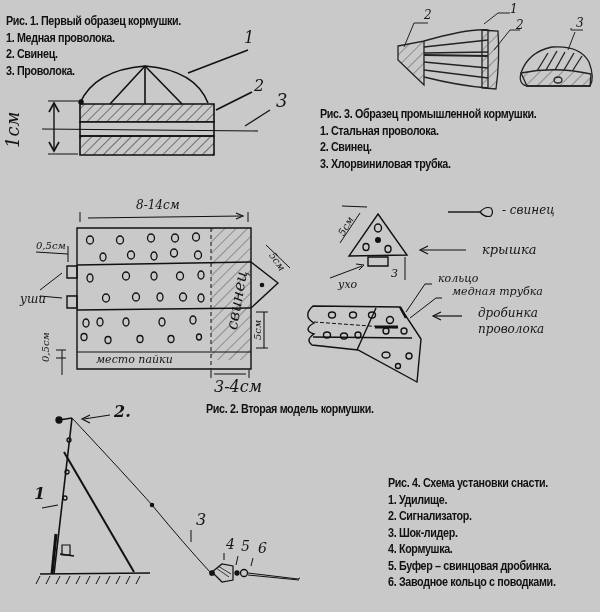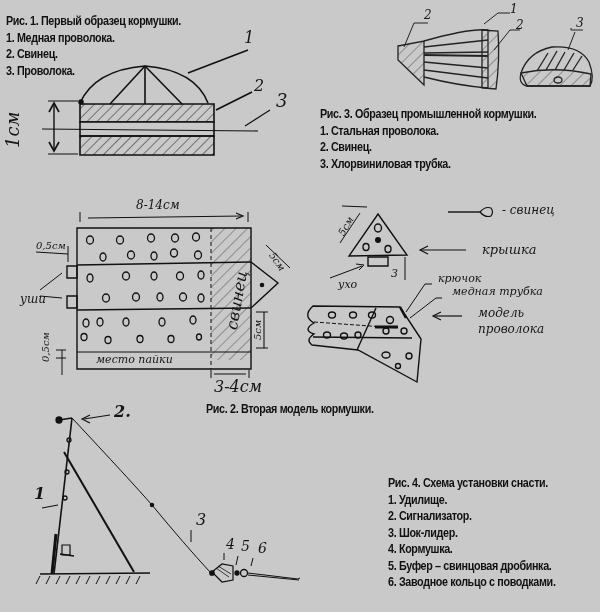--- a/index.html
+++ b/index.html
@@ -319,23 +319,23 @@
 <span class="hand" style="left:222px; top:328px; font-size:16px; transform:rotate(-80deg); transform-origin:left top;">свинец</span>
 <span class="hand" style="left:214px; top:377px; font-size:16px;">3-4см</span>
 <span class="hand" style="left:276px; top:250px; font-size:10px; transform:rotate(55deg); transform-origin:left top;">5см</span>
 <span class="hand" style="left:252px; top:340px; font-size:10px; transform:rotate(-90deg); transform-origin:left top;">5см</span>
 
 <span class="hand" style="left:336px; top:232px; font-size:10px; transform:rotate(-60deg); transform-origin:left top;">5см</span>
 <span class="hand" style="left:502px; top:203px;">- свинец</span>
 <span class="hand" style="left:482px; top:242px; font-size:13px;">крышка</span>
 <span class="hand" style="left:338px; top:278px; font-size:11px;">ухо</span>
 <span class="hand" style="left:391px; top:267px; font-size:11px;">3</span>
-<span class="hand" style="left:438px; top:272px; font-size:11px;">крючок</span>
+<span class="hand" style="left:438px; top:272px; font-size:11px;">кольцо</span>
 <span class="hand" style="left:452px; top:285px; font-size:11px;">медная трубка</span>
-<span class="hand" style="left:478px; top:306px; font-size:12px;">модель</span>
+<span class="hand" style="left:478px; top:306px; font-size:12px;">дробинка</span>
 <span class="hand" style="left:478px; top:322px; font-size:12px;">проволока</span>
 
 <span class="hand" style="left:34px; top:484px; font-size:16px; font-weight:bold;">1</span>
 <span class="hand" style="left:114px; top:402px; font-size:16px; font-weight:bold;">2.</span>
 <span class="hand" style="left:196px; top:510px; font-size:16px;">3</span>
 <span class="hand" style="left:226px; top:536px; font-size:14px;">4</span>
 <span class="hand" style="left:241px; top:538px; font-size:14px;">5</span>
 <span class="hand" style="left:258px; top:540px; font-size:14px;">6</span>
 
 </body></html>

